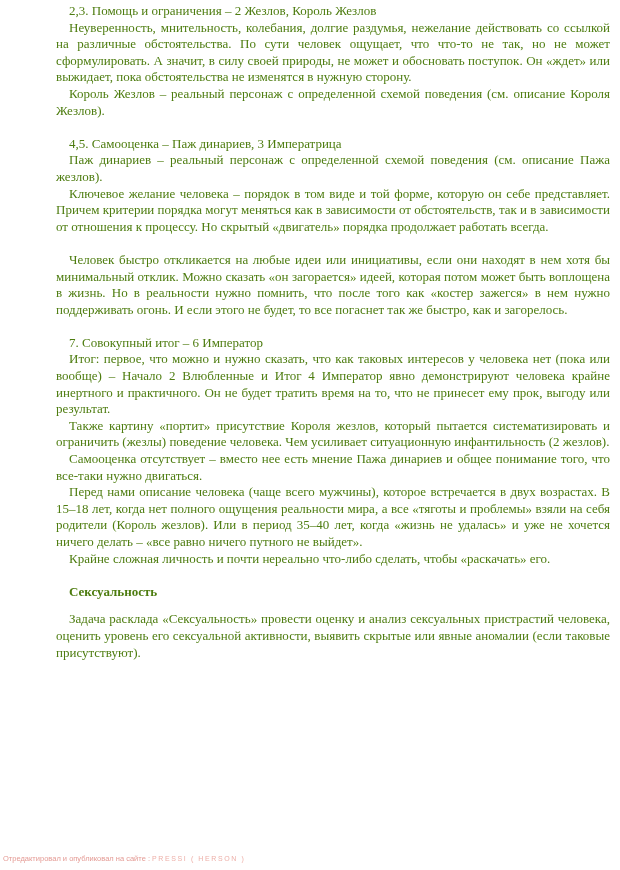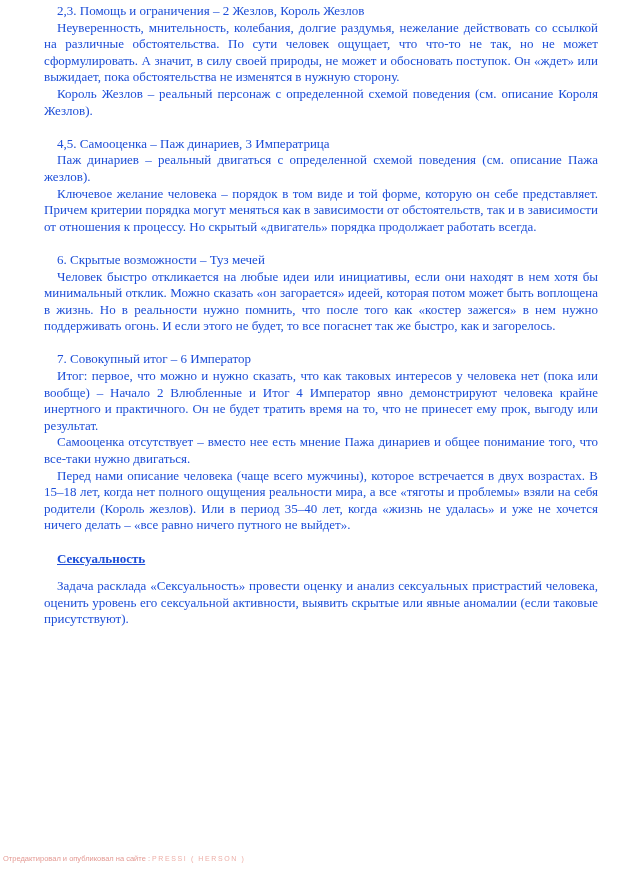--- a/index.html
+++ b/index.html
@@ -9,44 +9,43 @@
   }
   body {
     width: 620px;
     height: 870px;
     position: relative;
     overflow: hidden;
     font-family: "Liberation Serif", "DejaVu Serif", serif;
   }
   .page {
     position: absolute;
-    left: 44px;
+    left: 56px;
     top: 3px;
     width: 554px;
     font-size: 13px;
     line-height: 16.6px;
-    color: #1d4ed8;
+    color: #4d7c0f;
     text-align: justify;
   }
   .page p {
     margin: 0;
     padding: 0;
     text-indent: 13px;
   }
   .section {
     margin: 0 0 16.6px 0;
   }
   .section-heading {
     text-indent: 13px;
   }
   .subheading {
     font-weight: bold;
     text-indent: 13px;
     margin: 9px 0 11px 0 !important;
-    text-decoration: underline;
   }
   .footer {
     position: absolute;
     left: 3px;
     top: 854px;
     font-family: "Liberation Sans", "DejaVu Sans", sans-serif;
     font-size: 7.5px;
     line-height: 10px;
     color: #e49a94;
     white-space: nowrap;
@@ -63,34 +62,35 @@
 <div class="page">
 
   <div class="section">
     <p class="section-heading">2,3. Помощь и ограничения – 2 Жезлов, Король Жезлов</p>
     <p>Неуверенность, мнительность, колебания, долгие раздумья, нежелание действовать со ссылкой на различные обстоятельства. По сути человек ощущает, что что-то не так, но не может сформулировать. А значит, в силу своей природы, не может и обосновать поступок. Он «ждет» или выжидает, пока обстоятельства не изменятся в нужную сторону.</p>
     <p>Король Жезлов – реальный персонаж с определенной схемой поведения (см. описание Короля Жезлов).</p>
   </div>
 
   <div class="section">
     <p class="section-heading">4,5. Самооценка – Паж динариев, 3 Императрица</p>
-    <p>Паж динариев – реальный двигаться с определенной схемой поведения (см. описание Пажа жезлов).</p>
+    <p>Паж динариев – реальный персонаж с определенной схемой поведения (см. описание Пажа жезлов).</p>
     <p>Ключевое желание человека – порядок в том виде и той форме, которую он себе представляет. Причем критерии порядка могут меняться как в зависимости от обстоятельств, так и в зависимости от отношения к процессу. Но скрытый «двигатель» порядка продолжает работать всегда.</p>
   </div>
 
   <div class="section">
-    <p class="section-heading">6. Скрытые возможности – Туз мечей</p>
     <p>Человек быстро откликается на любые идеи или инициативы, если они находят в нем хотя бы минимальный отклик. Можно сказать «он загорается» идеей, которая потом может быть воплощена в жизнь. Но в реальности нужно помнить, что после того как «костер зажегся» в нем нужно поддерживать огонь. И если этого не будет, то все погаснет так же быстро, как и загорелось.</p>
   </div>
 
   <div class="section">
     <p class="section-heading">7. Совокупный итог – 6 Император</p>
     <p>Итог: первое, что можно и нужно сказать, что как таковых интересов у человека нет (пока или вообще) – Начало 2 Влюбленные и Итог 4 Император явно демонстрируют человека крайне инертного и практичного. Он не будет тратить время на то, что не принесет ему прок, выгоду или результат.</p>
+    <p>Также картину «портит» присутствие Короля жезлов, который пытается систематизировать и ограничить (жезлы) поведение человека. Чем усиливает ситуационную инфантильность (2 жезлов).</p>
     <p>Самооценка отсутствует – вместо нее есть мнение Пажа динариев и общее понимание того, что все-таки нужно двигаться.</p>
     <p>Перед нами описание человека (чаще всего мужчины), которое встречается в двух возрастах. В 15–18 лет, когда нет полного ощущения реальности мира, а все «тяготы и проблемы» взяли на себя родители (Король жезлов). Или в период 35–40 лет, когда «жизнь не удалась» и уже не хочется ничего делать – «все равно ничего путного не выйдет».</p>
+    <p>Крайне сложная личность и почти нереально что-либо сделать, чтобы «раскачать» его.</p>
   </div>
 
   <p class="subheading">Сексуальность</p>
 
   <p>Задача расклада «Сексуальность» провести оценку и анализ сексуальных пристрастий человека, оценить уровень его сексуальной активности, выявить скрытые или явные аномалии (если таковые присутствуют).</p>
 
 </div>
 
 <div class="footer"><span>Отредактировал и опубликовал на сайте : </span><span class="watermark">PRESSI ( HERSON )</span></div>
 

